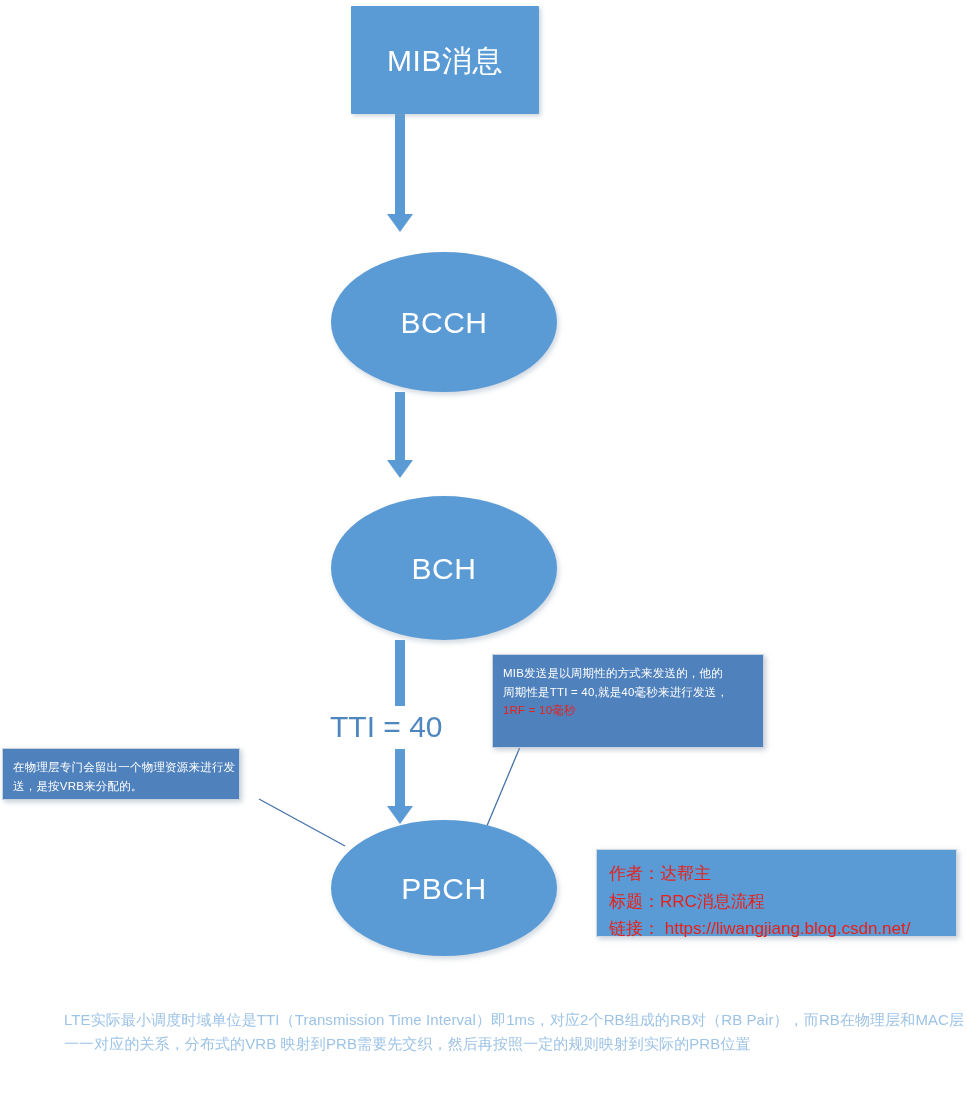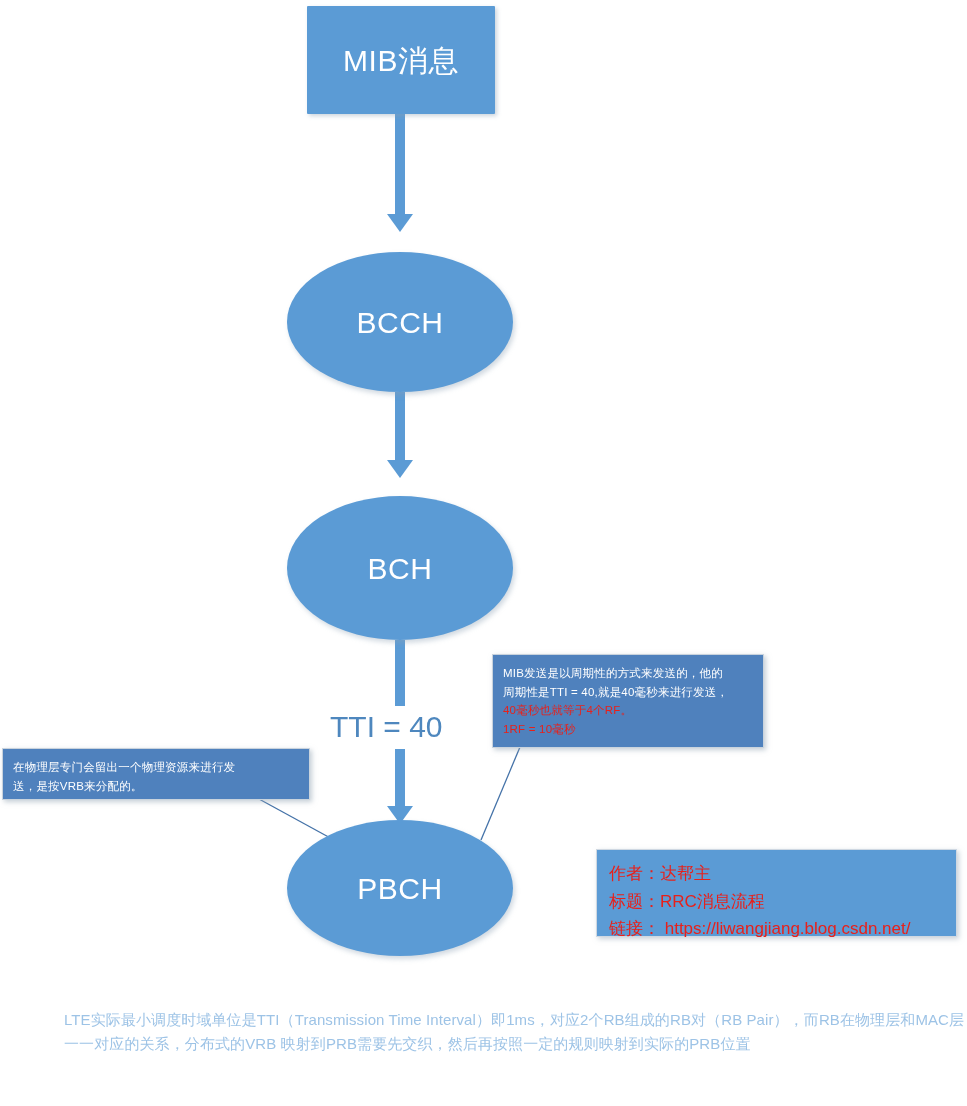--- a/index.html
+++ b/index.html
@@ -27,20 +27,21 @@
   .node {
     position: absolute;
     background: #5B9BD5;
     color: #ffffff;
     display: flex;
     align-items: center;
     justify-content: center;
     text-align: center;
     box-sizing: border-box;
     user-select: none;
+    margin-left: 44px;
   }
   .node.rect {
     border-radius: 1px;
     box-shadow: 2px 2px 4px rgba(140,160,180,0.45);
   }
   .node.ellipse {
     border-radius: 50%;
     box-shadow: 2px 3px 5px rgba(140,160,180,0.40);
   }
   .node-label {
@@ -103,21 +104,21 @@
     box-shadow: 2px 2px 5px rgba(150,165,180,0.55);
     padding: 9px 10px 8px 10px;
     color: #ffffff;
     font-size: 11.5px;
     line-height: 1.62;
     letter-spacing: 0.2px;
   }
   .callout .line { display: block; white-space: nowrap; }
   .callout .line.red { color: #E8201A; }
 
-  #callout-pbch { left: 2px;   top: 748px; width: 308px; height: 52px; }
+  #callout-pbch { left: 2px;   top: 748px; width: 238px; height: 52px; }
   #callout-mib  { left: 492px; top: 654px; width: 272px; height: 94px; }
 
   #callout-info {
     position: absolute;
     left: 596px;
     top: 849px;
     width: 361px;
     height: 88px;
     background: #5B9BD5;
     box-sizing: border-box;
@@ -190,21 +191,20 @@
   </div>
 
   <div class="callout" id="callout-pbch">
     <span class="line">在物理层专门会留出一个物理资源来进行发</span>
     <span class="line">送，是按VRB来分配的。</span>
   </div>
 
   <div class="callout" id="callout-mib">
     <span class="line">MIB发送是以周期性的方式来发送的，他的</span>
     <span class="line">周期性是TTI = 40,就是40毫秒来进行发送，</span>
-    <span class="line red">40毫秒也就等于4个RF。</span>
     <span class="line red">1RF = 10毫秒</span>
   </div>
 
   <div id="callout-info">
     <span class="line">作者：达帮主</span>
     <span class="line">标题：RRC消息流程</span>
     <span class="line">链接： https://liwangjiang.blog.csdn.net/</span>
   </div>
 
   <div id="footer-note">

